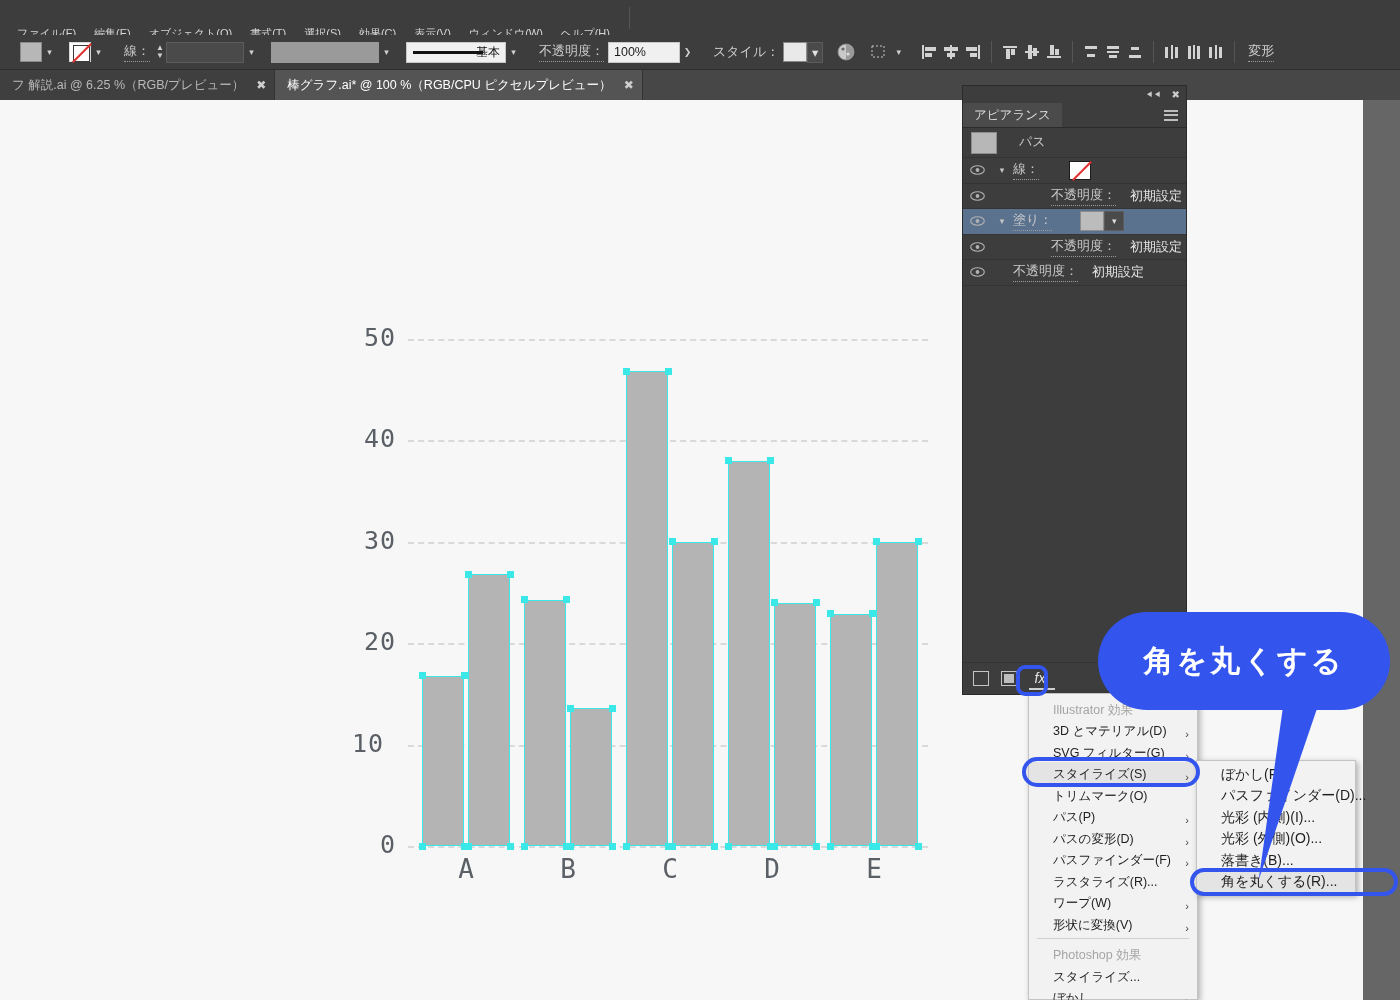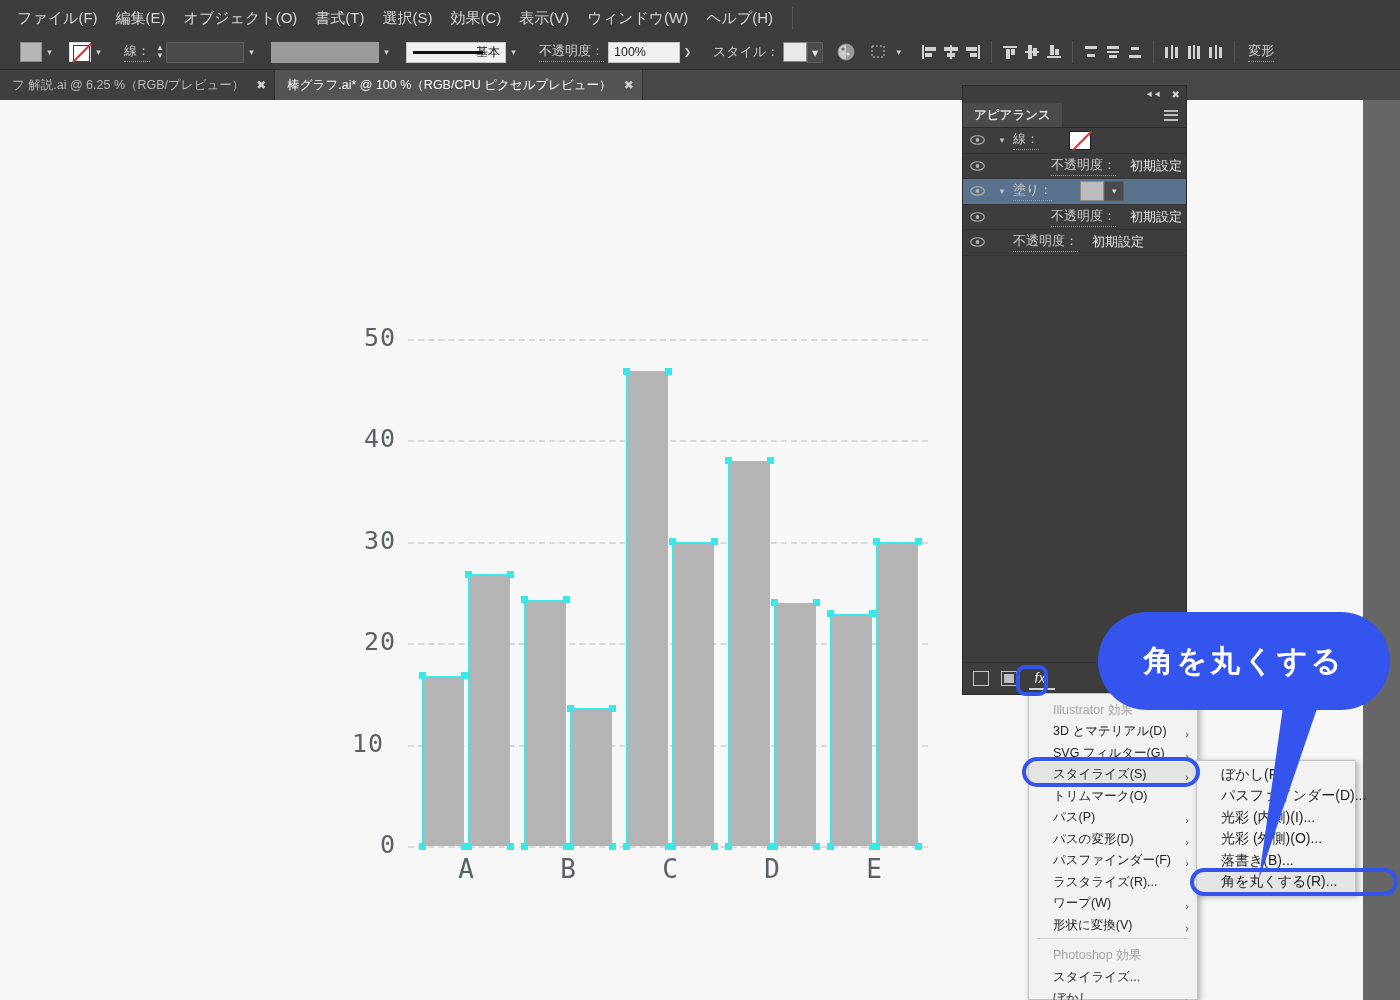--- a/index.html
+++ b/index.html
@@ -9,21 +9,21 @@
     font-family:"Liberation Sans","DejaVu Sans",sans-serif;
     background:#666666; position:relative;
   }
 
   
   #menubar{
     position:absolute; left:0; top:0; width:1400px; height:35px;
     background:#3d3d3d; display:flex; align-items:center; padding-left:8px;
   }
   .menu-item{
-    color:#d6d6d6; font-size:15px; padding:0 9px; height:35px;
+    color:#d6d6d6; font-size:11px; padding:16px 9px; height:35px;
     line-height:35px; white-space:nowrap; cursor:default;
   }
   .menu-sep{ width:1px; height:22px; background:#555; margin-left:10px; }
 
   
   #controlbar{
     position:absolute; left:0; top:35px; width:1400px; height:35px;
     background:#3d3d3d; display:flex; align-items:center; padding-left:8px;
     border-bottom:1px solid #2e2e2e;
   }
@@ -117,21 +117,20 @@
     background:#3d3d3d; border:1px solid #2b2b2b;
   }
   #panel-topbar{
     height:17px; background:#3d3d3d; display:flex;align-items:center;
     justify-content:flex-end; padding-right:6px; gap:10px;
   }
   .panel-ctl{ color:#cdcdcd; font-size:10px; }
   #panel-tabrow{
     height:25px; background:#3d3d3d; display:flex; align-items:stretch;
     border-bottom:1px solid #2b2b2b;
-    font-weight:bold;
   }
   #panel-tab{
     background:#4b4b4b; color:#ddd; font-size:12.5px; padding:0 11px;
     display:flex;align-items:center;
   }
   #panel-menu-ico{ margin-left:auto; display:flex;align-items:center;padding-right:8px;}
   .hamb{ width:14px; }
   .hamb div{ height:2px;background:#bdbdbd;margin:2.5px 0;}
 
   .ap-row{
@@ -487,20 +486,25 @@
     </div>
     <div id="panel-menu-ico">
       <div class="hamb">
           <div></div>
           <div></div>
           <div></div>
         </div>
     </div>
   </div>
   <div id="panel-rows">
+      <div class="ap-row" style="height: 30px;">
+        <div style="width: 8px;"></div>
+        <div class="ap-thumb"></div>
+        <span class="ap-label noline" style="margin-left: 22px;">パス</span>
+      </div>
       <div class="ap-row">
         <div class="ap-eye">
           <svg width="15" height="10" viewBox="0 0 15 10">
             <ellipse cx="7.5" cy="5" rx="6.8" ry="4.2" fill="none" stroke="#b0b0b0" stroke-width="1.1"></ellipse>
             <circle cx="7.5" cy="5" r="1.9" fill="#b0b0b0"></circle>
           </svg>
         </div>
         <div class="ap-arrow">▾</div>
         <span class="ap-label">線：</span>
         <div class="ap-sw-none" style="margin-left: 30px;"></div>

